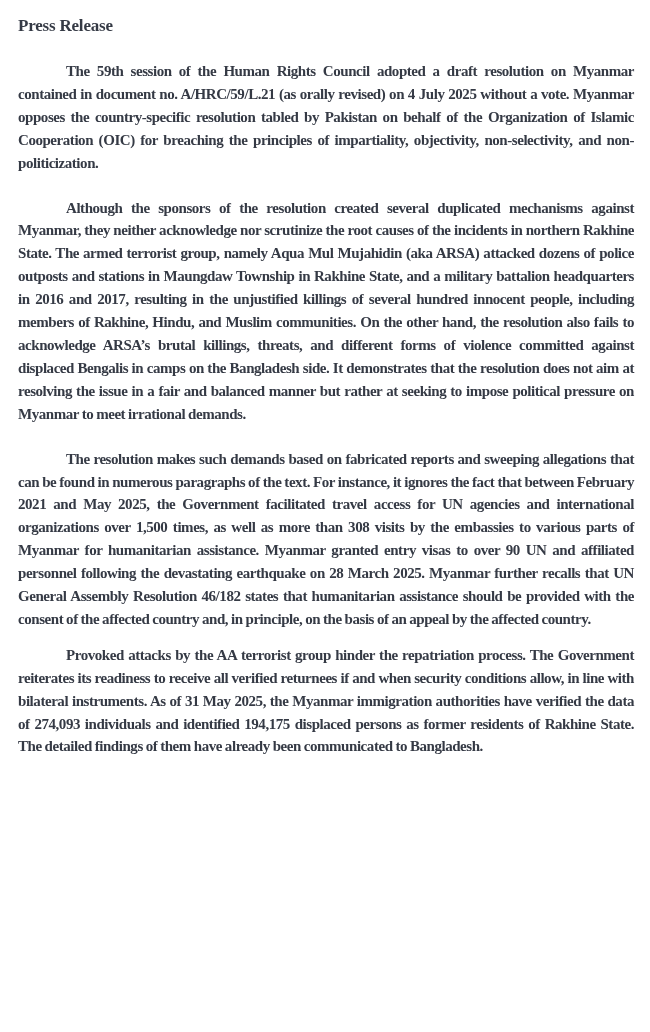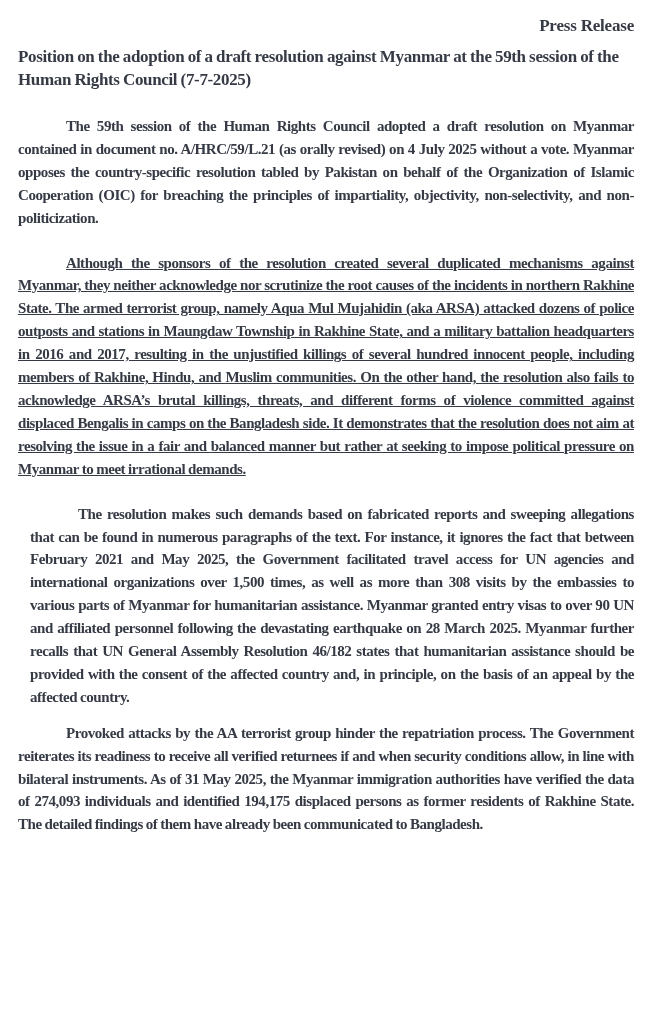--- a/index.html
+++ b/index.html
@@ -12,21 +12,21 @@
       height: 1032px;
       overflow: hidden;
       font-family: "Liberation Serif", "DejaVu Serif", serif;
       color: #353a45;
     }
     .page {
       position: relative;
       padding: 0 16px 0 18px;
     }
     .press-label {
-      text-align: right;
+      text-align: left;
       font-weight: bold;
       font-size: 17px;
       line-height: 20px;
       padding-top: 16px;
       margin: 0;
       letter-spacing: -0.2px;
     }
     .headline {
       font-weight: bold;
       font-size: 17px;
@@ -50,31 +50,30 @@
       font-weight: bold;
       font-size: 15px;
       line-height: 22.9px;
       text-align: justify;
       text-indent: 48px;
       margin: 0;
       letter-spacing: -0.45px;
       word-spacing: -0.4px;
     }
     .p1 { margin-top: 24px; }
-    .p2 { margin-top: 22px; text-decoration: underline; }
-    .p3 { margin-top: 22px; margin-left: 12px; }
+    .p2 { margin-top: 22px; }
+    .p3 { margin-top: 22px; }
     .p4 { margin-top: 13px; }
   </style>
 </head>
 <body>
 
 <div class="page">
   <h2 class="press-label">Press Release</h2>
 
-  <h1 class="headline">Position on the adoption of a draft resolution against Myanmar at the 59th session of the Human Rights Council (7-7-2025)</h1>
 
 
   <p class="body-para p1">The 59th session of the Human Rights Council adopted a draft resolution on Myanmar contained in document no. A/HRC/59/L.21 (as orally revised) on 4 July 2025 without a vote. Myanmar opposes the country-specific resolution tabled by Pakistan on behalf of the Organization of Islamic Cooperation (OIC) for breaching the principles of impartiality, objectivity, non-selectivity, and non-politicization.</p>
 
   <p class="body-para p2">Although the sponsors of the resolution created several duplicated mechanisms against Myanmar, they neither acknowledge nor scrutinize the root causes of the incidents in northern Rakhine State. The armed terrorist group, namely Aqua Mul Mujahidin (aka ARSA) attacked dozens of police outposts and stations in Maungdaw Township in Rakhine State, and a military battalion headquarters in 2016 and 2017, resulting in the unjustified killings of several hundred innocent people, including members of Rakhine, Hindu, and Muslim communities. On the other hand, the resolution also fails to acknowledge ARSA’s brutal killings, threats, and different forms of violence committed against displaced Bengalis in camps on the Bangladesh side. It demonstrates that the resolution does not aim at resolving the issue in a fair and balanced manner but rather at seeking to impose political pressure on Myanmar to meet irrational demands.</p>
 
   <p class="body-para p3">The resolution makes such demands based on fabricated reports and sweeping allegations that can be found in numerous paragraphs of the text. For instance, it ignores the fact that between February 2021 and May 2025, the Government facilitated travel access for UN agencies and international organizations over 1,500 times, as well as more than 308 visits by the embassies to various parts of Myanmar for humanitarian assistance. Myanmar granted entry visas to over 90 UN and affiliated personnel following the devastating earthquake on 28 March 2025. Myanmar further recalls that UN General Assembly Resolution 46/182 states that humanitarian assistance should be provided with the consent of the affected country and, in principle, on the basis of an appeal by the affected country.</p>
 
   <p class="body-para p4">Provoked attacks by the AA terrorist group hinder the repatriation process. The Government reiterates its readiness to receive all verified returnees if and when security conditions allow, in line with bilateral instruments. As of 31 May 2025, the Myanmar immigration authorities have verified the data of 274,093 individuals and identified 194,175 displaced persons as former residents of Rakhine State. The detailed findings of them have already been communicated to Bangladesh.</p>
 </div>

